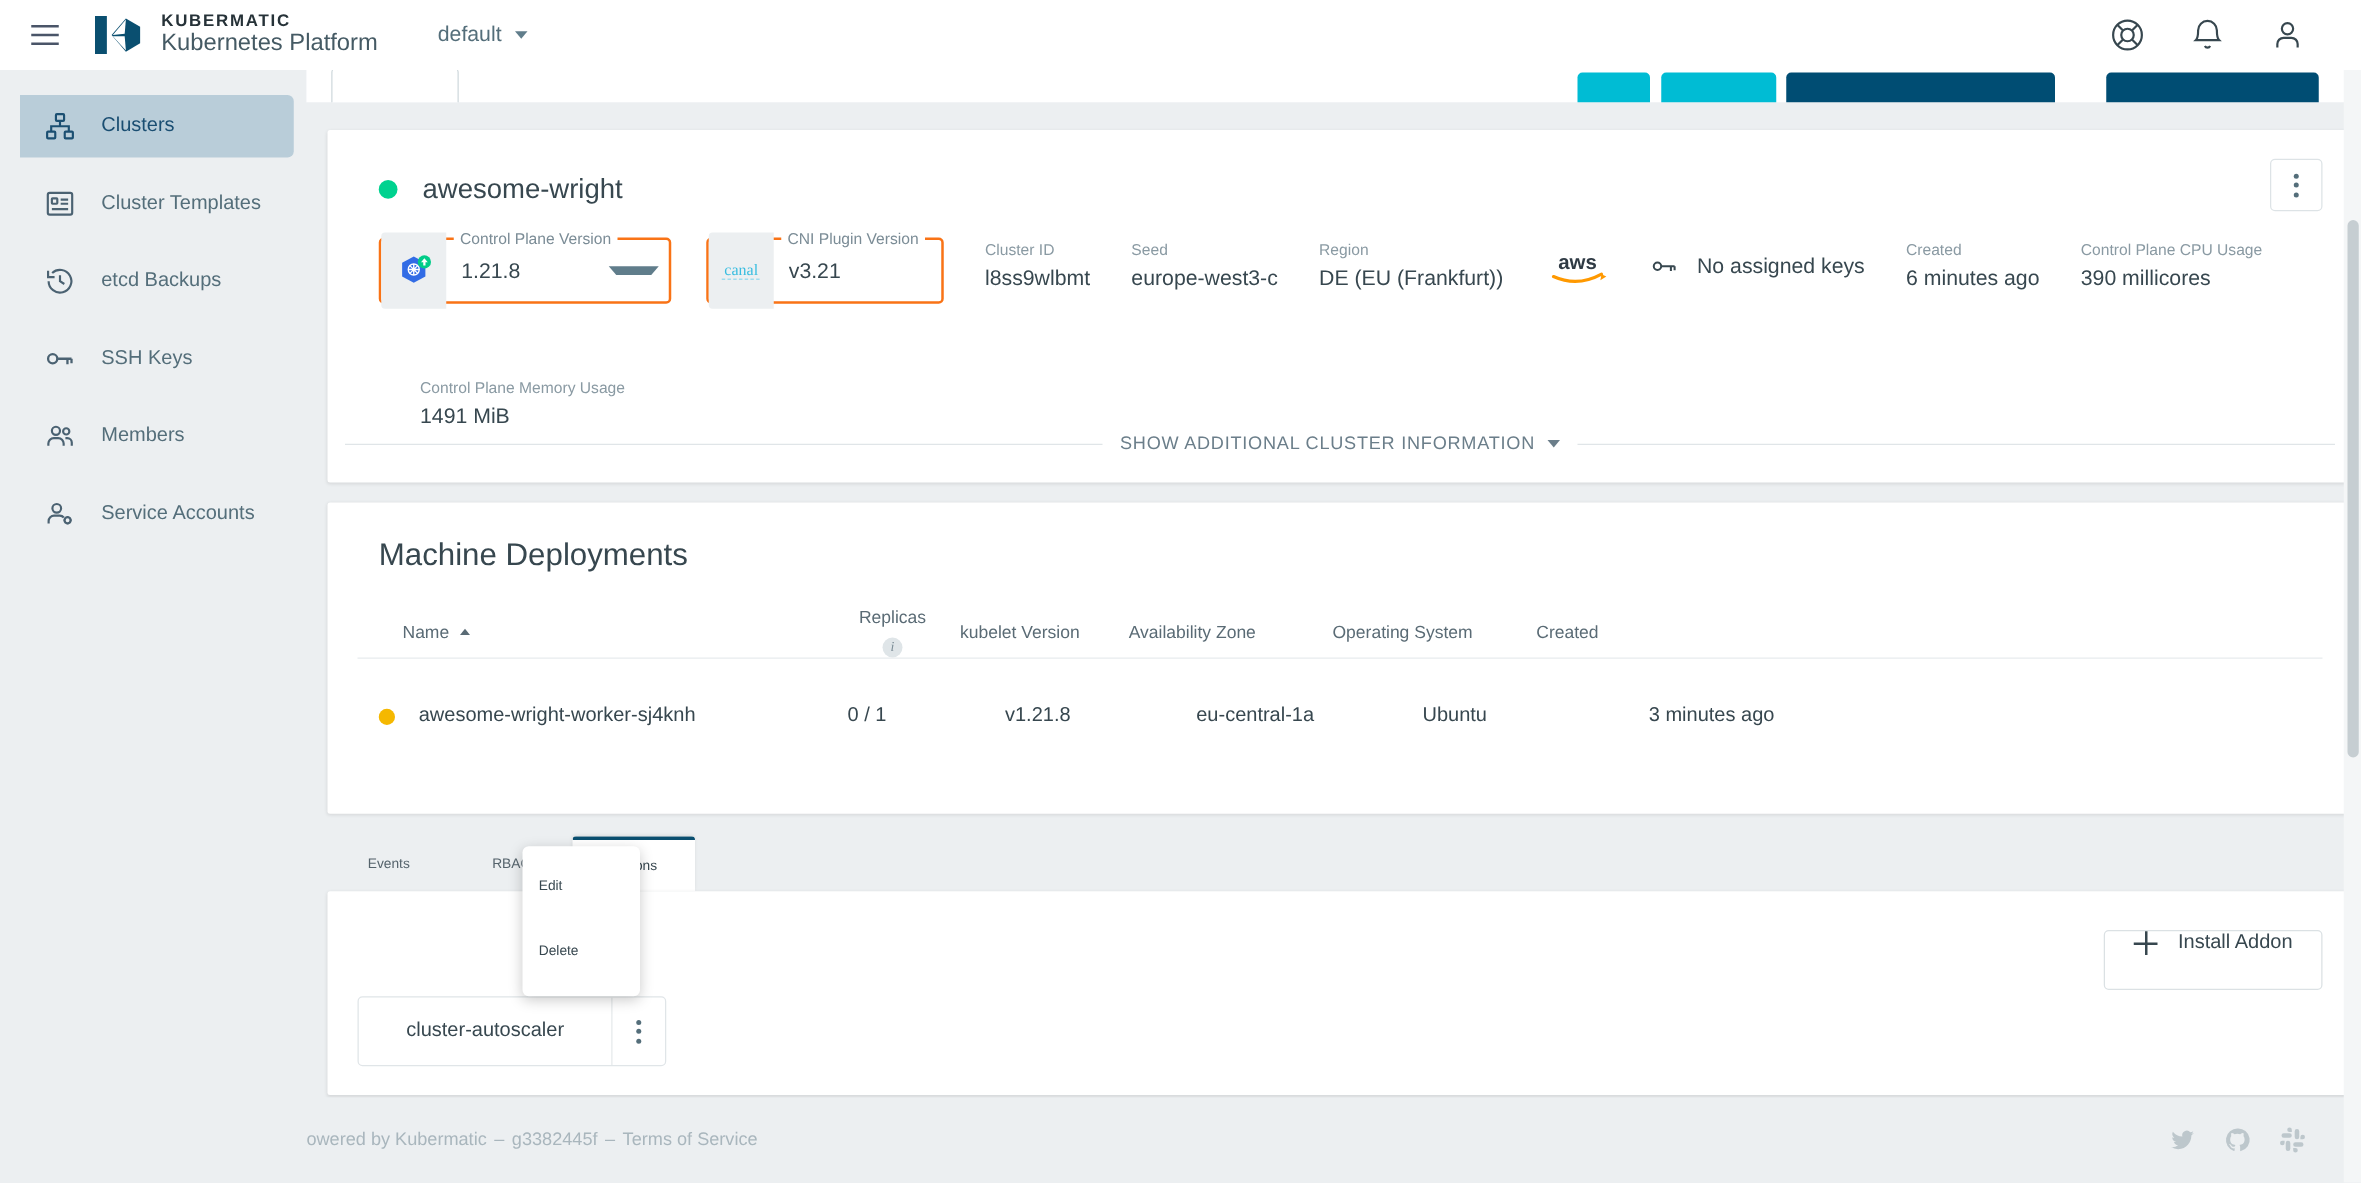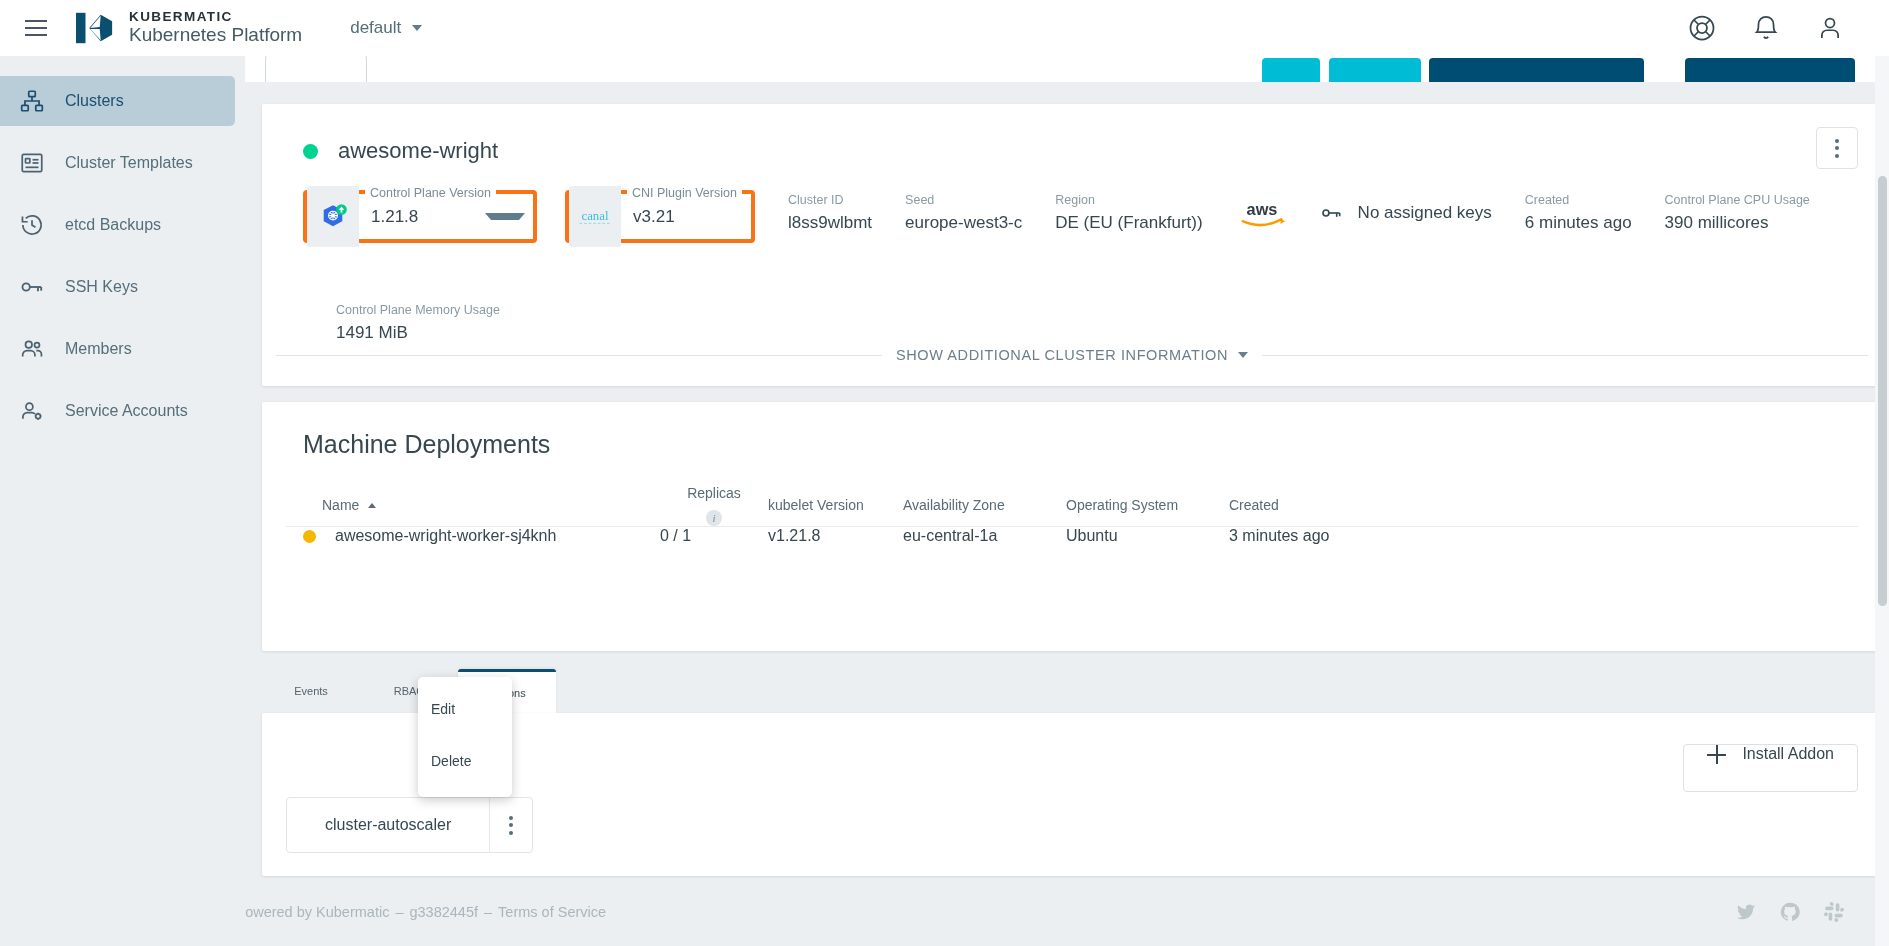--- a/index.html
+++ b/index.html
@@ -44,21 +44,21 @@
   }
   .tb-icon { width: 30px; height: 30px; cursor: pointer; color: #37474f; }
 
   
   .sidebar {
     position: absolute; top: 56px; left: 0; width: 245px; bottom: 0;
     background: #eceff1; padding-top: 20px; z-index: 30;
   }
   .side-item {
     display: flex; align-items: center; gap: 20px; height: 50px;
-    padding-left: 19px; margin: 0 10px 12px 0;
+    padding-left: 19px; margin: 0 10px 12px 16px;
     border-radius: 0 5px 5px 0; cursor: pointer;
     font-size: 16px; color: #546e7a;
   }
   .side-item.active { background: #b9cdd9; color: #1b4f72; }
   .side-item.active .side-label { color: #1a4e72; }
   .side-ico { width: 26px; height: 26px; flex: 0 0 26px; color: #4b6272; }
   .side-item.active .side-ico { color: #1b4f72; }
 
   
   .main {
@@ -110,21 +110,21 @@
   }
   .kebab-btn i { width: 4px; height: 4px; border-radius: 50%; background: #546e7a; display: block; }
 
   .meta-row {
     position: absolute; left: 41px; top: 86px; right: 24px;
     display: flex; align-items: flex-start;
   }
 
   
   .field-outline {
-    position: relative; border: 4px solid #f97316; border-radius: 4px;
+    position: relative; border: 2px solid #f97316; border-radius: 4px;
     height: 53px; display: flex; align-items: center;
     padding: 0 8px 0 0; background: #fff;
   }
   .field-outline > .legend {
     position: absolute; top: -8px; left: 58px; background: #fff;
     padding: 0 5px; font-size: 12.5px; color: #7b8c96; white-space: nowrap;
   }
   .logo-box {
     width: 52px; height: 61px; background: #eceff1;
     display: flex; align-items: center; justify-content: center;
@@ -165,22 +165,22 @@
     width: 0; height: 0; border-left: 5px solid transparent;
     border-right: 5px solid transparent; border-top: 6px solid #6b7e8a;
   }
 
   
   .md-title { padding: 28px 0 0 41px; font-size: 25px; color: #37474f; }
   .md-table { position: absolute; left: 24px; right: 24px; top: 82px; }
   .md-head { display: flex; align-items: center; height: 42px; padding-left: 17px; }
   .md-head > div { font-size: 14px; color: #5a6b75; display: flex; align-items: center; gap: 9px; }
   .md-row {
-    display: flex; align-items: flex-start; height: 56px; padding-left: 17px;
-    border-top: 1px solid #e8ecee; font-size: 16px; color: #37474f;
+    display: flex; align-items: flex-end; height: 56px; padding-left: 17px;
+    border-top: 1px solid #e8ecee; font-size: 16px; color: #37474f; gap: 18px;
   }
   .c-name { width: 357px; display: flex; align-items: center; gap: 19px; }
   .c-rep  { width: 108px; flex-direction: column; }
   .c-kub  { width: 135px; }
   .c-az   { width: 163px; }
   .c-os   { width: 163px; }
   .c-crt  { width: 200px; }
   .md-head .c-name { padding-left: 19px; }
   .md-row .md-dot { width: 13px; height: 13px; border-radius: 50%; background: #f5b800; flex: 0 0 13px; }
   .sort-caret {
@@ -235,21 +235,21 @@
   }
   .addon-chip .kb i { width: 4px; height: 4px; border-radius: 50%; background: #546e7a; }
 
   .ctx-menu {
     position: absolute; left: 418px; top: 677px; width: 94px;
     background: #fff; border-radius: 5px;
     box-shadow: 0 3px 11px rgba(0,0,0,0.21); z-index: 60; padding: 6px 0 10px 0;
   }
   .ctx-item {
     height: 52px; display: flex; align-items: center; padding-left: 13px;
-    font-size: 14px; color: #37474f; cursor: pointer;
+    font-size: 11px; color: #37474f; cursor: pointer;
   }
 
   
   .footer {
     position: absolute; left: 0; right: 0; bottom: 0; height: 68px;
     display: flex; align-items: center; background: #eceff1; z-index: 20;
   }
   .back-proj {
     display: flex; align-items: center; gap: 20px; margin-left: 48px;
     font-size: 16px; color: #37474f; cursor: pointer;

